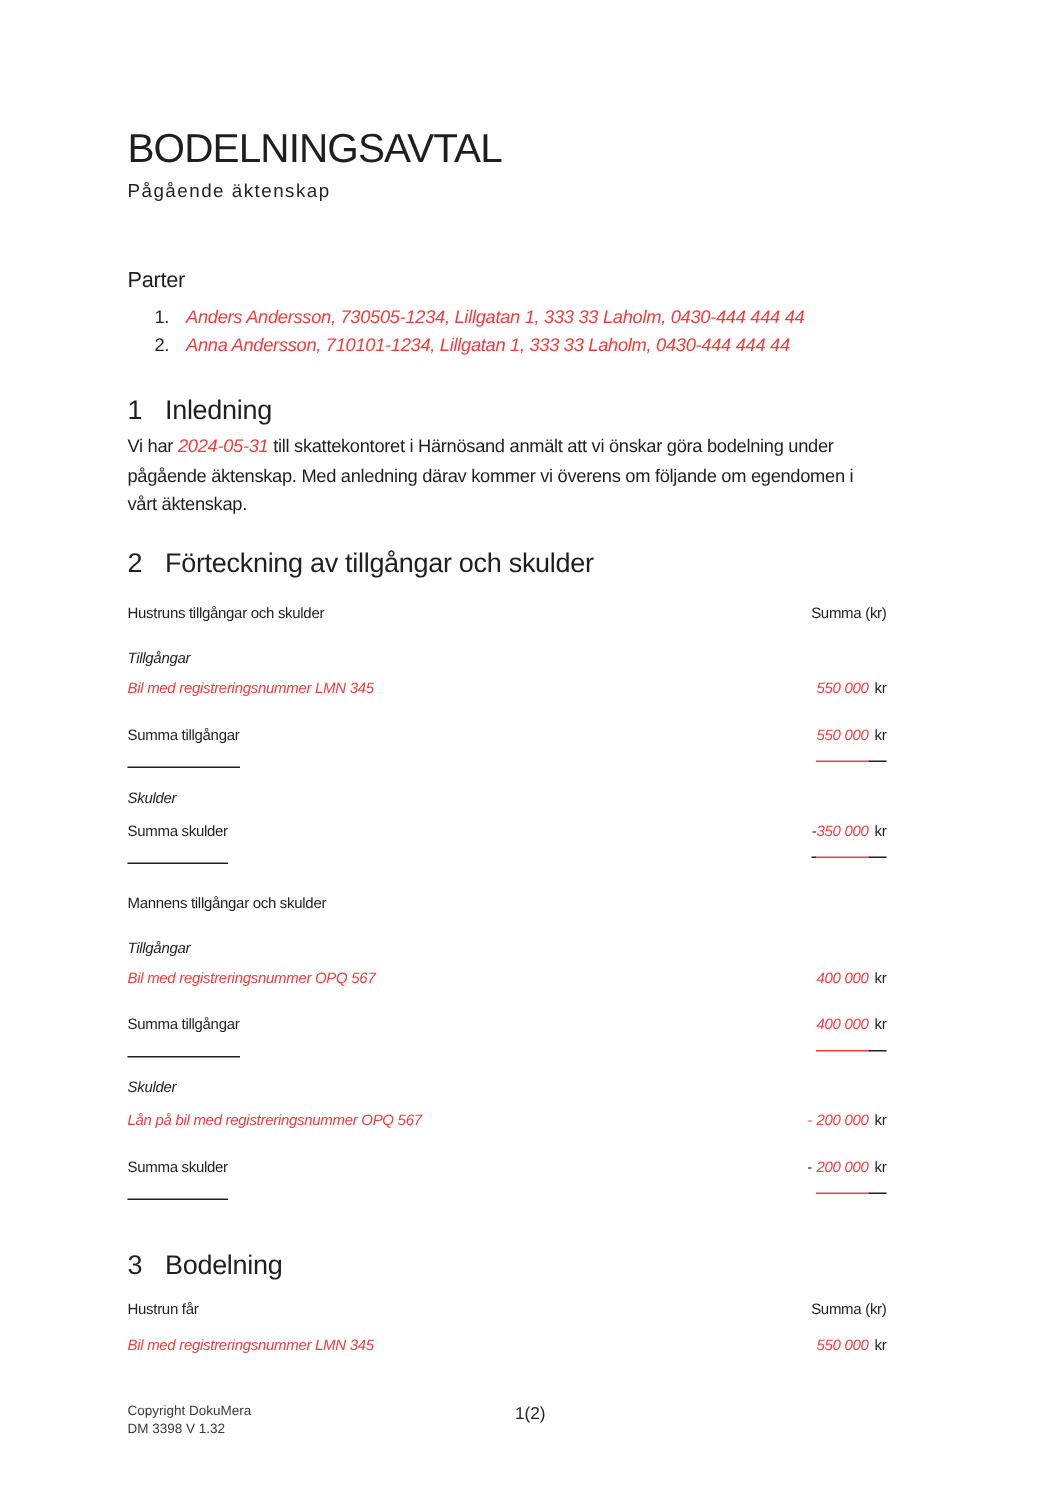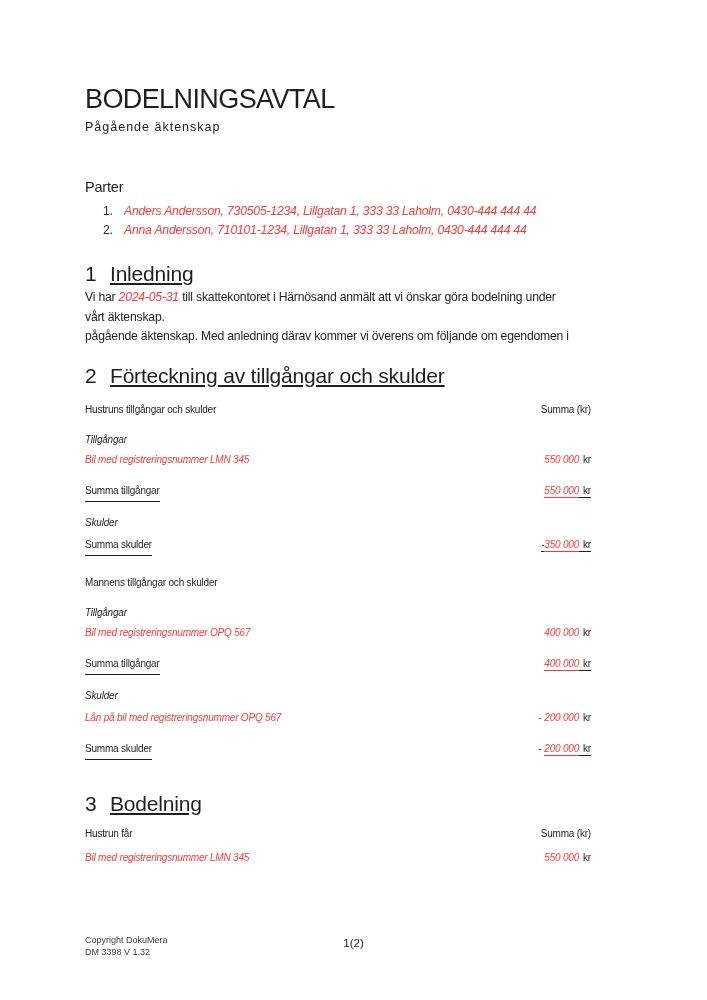--- a/index.html
+++ b/index.html
@@ -15,41 +15,41 @@
   .content { padding:84px 0 0 85px; width:506px; }
 
   .title { margin:0; font-size:27px; line-height:31px; font-weight:400; letter-spacing:-0.6px; }
   .subtitle { margin-top:5px; font-size:12.5px; letter-spacing:1px; }
 
   .h-parter { margin-top:45px; font-size:14.5px; }
   .plist { margin-top:7px; }
   .pitem { display:flex; padding-left:18px; font-size:12.2px; line-height:18.5px; }
   .pnum { width:21px; flex:none; color:var(--c-text,#1f1f1f); }
 
-  .h2 { margin-top:24px; font-size:21px; line-height:21px; font-weight:400;text-decoration:underline; }
+  .h2 { margin-top:24px; font-size:18px; line-height:21px; font-weight:400; }
   .h2.mt18 { margin-top:18px; }
   .h2.mt33 { margin-top:33px; }
   .hnum { display:inline-block; min-width:25px; }
 
   .para { margin-top:4px; font-size:12.2px; }
   .pline { line-height:19.5px; white-space:nowrap; }
 
   .red { color:var(--c-red, #f13c3c);font-style:italic; }
   .italic { font-style:italic; }
 
   .trow { display:flex; justify-content:space-between; align-items:baseline;
           font-size:10px; line-height:18px;gap:16px; }
   .cl { text-align:left; }
   .cr { text-align:right; white-space:nowrap; }
 
   .mt11 { margin-top:11px; } .mt15 { margin-top:15px; }
   .mb2 { margin-bottom:2px; } .mb4 { margin-bottom:4px; } .mb6 { margin-bottom:6px; }
   .mb12 { margin-bottom:12px; } .mb13 { margin-bottom:13px; } .mb18 { margin-bottom:18px; }
 
-  .u { border-bottom:1px solid currentColor; padding-bottom:1px; }
+  .u { border-bottom:1px solid currentColor; padding-bottom:11px; }
   .unit { padding-left:4px; }
   .sign { padding-right:3px; }
   .sign.tight { padding-right:0; }
 
   .page-num { position:absolute; top:937px; left:0; width:707px; text-align:center;
               font-size:11.5px; letter-spacing:0; }
   .copyright { position:absolute; left:85px; top:935px; font-size:9px; line-height:11.5px;
                color:var(--c-muted, #3a3a3a); letter-spacing:0; }
 </style>
 </head>
@@ -71,22 +71,22 @@
         <span class="pnum">2.</span>
         <span class="red">Anna Andersson, 710101-1234, Lillgatan 1, 333 33 Laholm, 0430-444 444 44</span>
       </div>
     </div>
 
     <div class="h2">
       <span class="hnum">1</span><span>Inledning</span>
     </div>
     <div class="para">
       <div class="pline"><span>Vi har </span><span class="red">2024-05-31</span><span> till skattekontoret i Härnösand anmält att vi önskar göra bodelning under</span></div>
+      <div class="pline">pågående äktenskap. Med anledning därav kommer vi överens om följande om egendomen i</div>
       <div class="pline">vårt äktenskap.</div>
-      <div class="pline">pågående äktenskap. Med anledning därav kommer vi överens om följande om egendomen i</div>
     </div>
 
     <div class="h2 mt18">
       <span class="hnum">2</span><span>Förteckning av tillgångar och skulder</span>
     </div>
 
     <div class="trow mt15 mb12">
       <span class="cl">Hustruns tillgångar och skulder</span>
       <span class="cr">Summa (kr)</span>
     </div>

